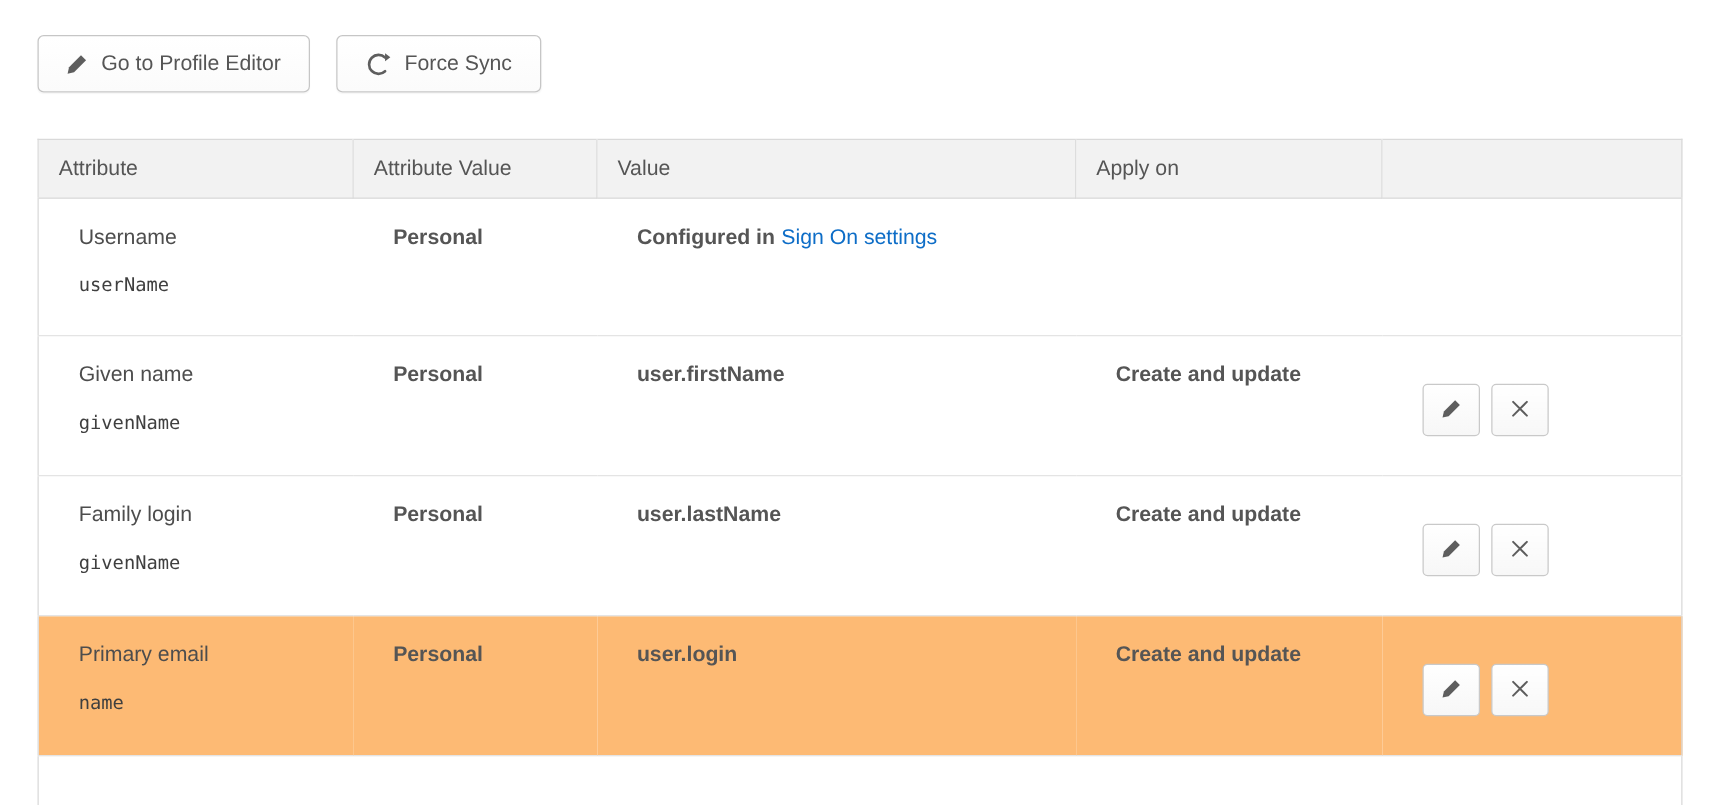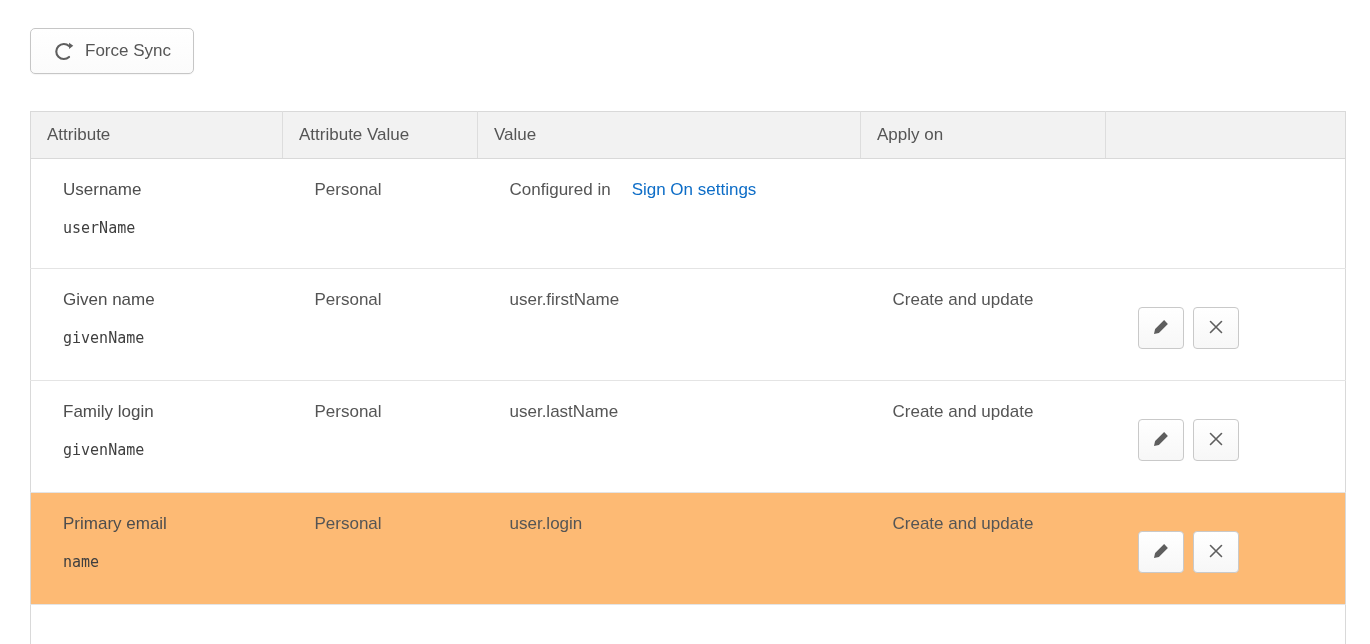--- a/index.html
+++ b/index.html
@@ -34,39 +34,47 @@
   td {
     vertical-align: top; padding: 21px 32px 31px;
     border-bottom: 1px solid #e4e4e4; font-size: 17px;
   }
   tr.highlight td { background: #fdba74; }
   .attr-label { color: #4d4d4d; line-height: 20px; }
   .attr-var {
     margin-top: 19px; font-family: "DejaVu Sans Mono", monospace;
     font-size: 15px; color: #3f3f3f; line-height: 18px;
   }
-  .type-text, .apply-text, .value-text { color: #555555; line-height: 20px; }
-  .link { color: #0d6dc7; text-decoration: none; cursor: pointer; margin-left: 21px; }
+  .type-text, .apply-text, .value-text { color: #555555; line-height: 20px; font-weight: bold; }
+  .link { color: #0d6dc7; text-decoration: none; cursor: pointer; margin-left: 5px; }
 
   
   .actions { display: flex; gap: 9px; padding-top: 17px; }
   .icon-btn {
     width: 46px; height: 42px;
     display: inline-flex; align-items: center; justify-content: center;
     background: linear-gradient(#ffffff, #f7f7f7);
     border: 1px solid #c9c9c9; border-radius: 4px; cursor: pointer;
   }
   .spacer-row td { height: 70px; border-bottom: none; background: #ffffff; }
 </style>
 </head>
 <body>
 
 <div class="container">
 
   <div class="toolbar">
+    <button class="btn">
+      <span class="ic">
+        <svg width="17" height="17" viewBox="0 0 16 16">
+            <path d="M11.1 1.1 L14.9 4.9 L5.9 13.9 L1 15 L2.1 10.1 Z" fill="#5e5e5e"></path>
+          </svg>
+      </span>
+      <span>Go to Profile Editor</span>
+    </button>
     <button class="btn">
       <span class="ic">
         <svg width="21" height="21" viewBox="0 0 20 20">
           <path d="M15.3 4.8 A7.2 7.2 0 1 0 15.3 15.2" fill="none" stroke="#5e5e5e" stroke-width="2" stroke-linecap="round"></path>
           <path d="M15.3 1.6 L15.3 7.6 L19.3 4.6 Z" fill="#5e5e5e"></path>
         </svg>
       </span>
       <span>Force Sync</span>
     </button>
   </div>

